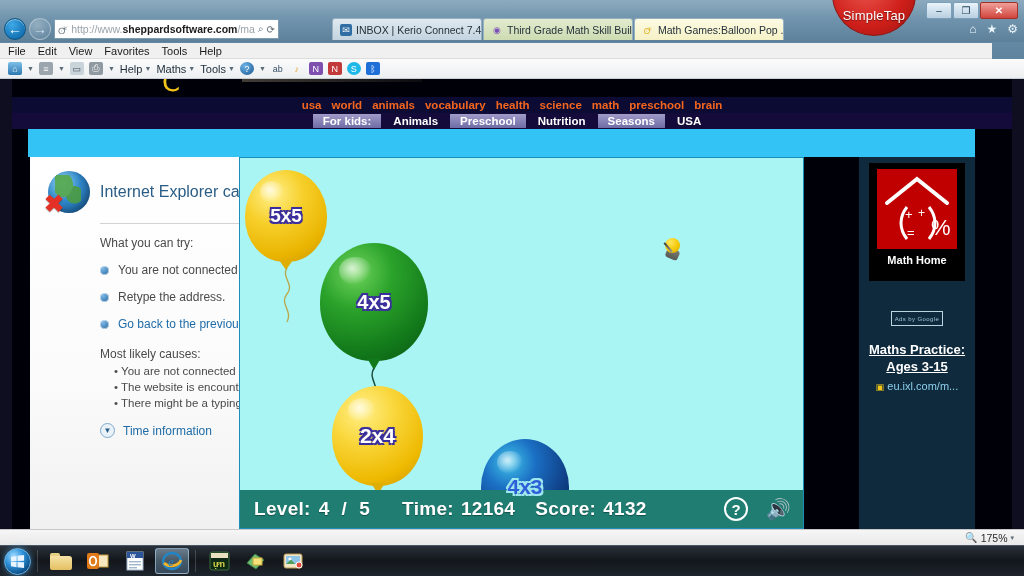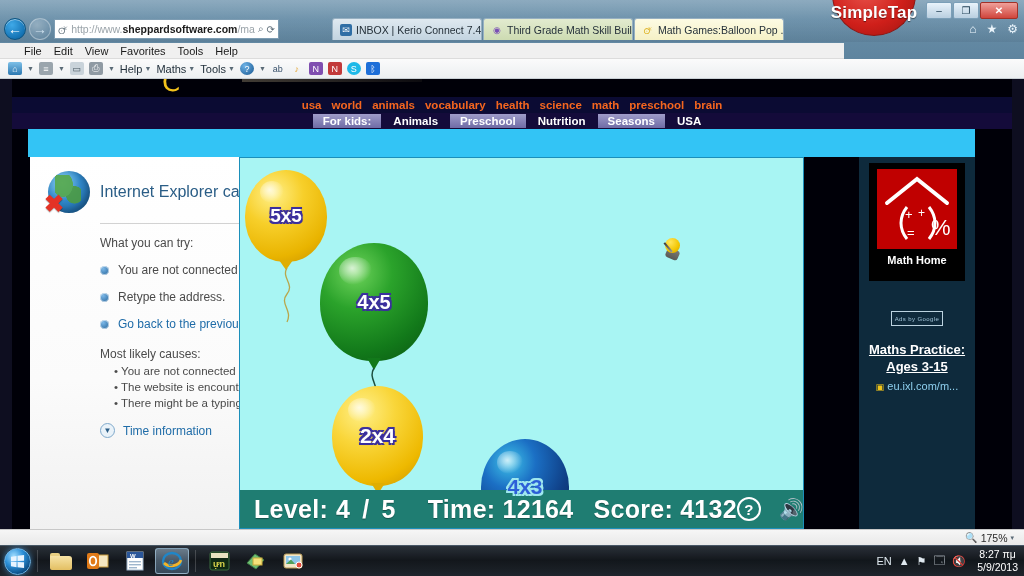--- a/index.html
+++ b/index.html
@@ -45,21 +45,21 @@
   
   #simpletap {
     position:absolute; left:832px; top:-26px; width:84px; height:62px;
     background: radial-gradient(ellipse at 40% 28%, #e8524a 0%, #cf1f1a 55%, #9c1410 100%);
     border-radius: 0 0 42px 42px;
     border:1px solid #8e1511; border-top:none;
     display:flex; align-items:flex-end; justify-content:center;
     padding-bottom:12px;
   }
   #simpletap span {
-    color:#fff; font-size:17px; font-weight:bold; letter-spacing:.2px;
+    color:#fff; font-size:13px; font-weight:normal; letter-spacing:.2px;
     text-shadow:0 1px 1px rgba(0,0,0,.5);
   }
 
   
   #addr-row {
     position:absolute; left:0; top:17px; width:1024px; height:24px;
     display:flex; align-items:center; gap:3px; padding-left:4px;
   }
   .nav-circle {
     width:22px; height:22px; border-radius:50%;
@@ -93,23 +93,23 @@
   }
   .tab.t1 { background: linear-gradient(180deg,#dfe9f0,#c3d4e0); }
   .tab.t2 { background: linear-gradient(180deg,#e2ebcf,#cddbb2); }
   .tab.t3 { background: linear-gradient(180deg,#fdfbe4,#f5f1c6); }
   .tab-ico { width:12px; height:12px; flex:none; display:flex; align-items:center; justify-content:center; font-size:9px; }
 
   #ie-tools { position:absolute; right:6px; top:22px; display:flex; gap:10px; color:#eaf4fb; font-size:12px; }
 
   
   #menu-bar {
-    position:absolute; left:0; top:43px; width:844px; height:16px;
+    position:absolute; left:0; top:43px; width:992px; height:16px;
     background:#f0f0f0; border-bottom:1px solid #dcdcdc;
-    display:flex; align-items:center; padding-left:24px; gap:12px;
+    display:flex; align-items:center; padding-left:8px; gap:12px;
   }
   #menu-bar .mi { font-size:11px; color:#1a1a1a; }
 
   
   #cmd-bar {
     position:absolute; left:0; top:59px; width:1024px; height:20px;
     background: linear-gradient(180deg,#fbfbfb,#eceff1);
     border-bottom:1px solid #c9d0d5;
     display:flex; align-items:center; padding-left:8px; gap:5px;
   }
@@ -257,21 +257,21 @@
     background: linear-gradient(90deg,#3a3a3a,#9a9a9a); transform: rotate(50deg);
     transform-origin: right center;
   }
 
   
   #game-status {
     position:absolute; left:0; bottom:0; width:565px; height:38px;
     background:#1f7d72; display:flex; align-items:center; padding:0 14px; gap:0;
   }
   #game-status .st {
-    color:#fff; font-size:25px; font-weight:bold; letter-spacing:.3px;
+    color:#fff; font-size:19px; font-weight:bold; letter-spacing:.3px;
     text-shadow:0 1px 1px rgba(0,0,0,.35);
   }
   .st-val { font-weight:normal; }
   #status-right { margin-left:auto; display:flex; align-items:center; gap:18px; }
   #help-btn {
     width:24px; height:24px; border-radius:50%; border:2px solid #fff;
     color:#fff; font-size:15px; font-weight:bold;
     display:flex; align-items:center; justify-content:center;
   }
   #sound-btn { color:#fff; font-size:20px; display:flex; align-items:center; }
@@ -665,24 +665,13 @@
   <div class="tb-item">
     <svg width="22" height="20" viewBox="0 0 22 20">
       <rect x="2" y="3" width="18" height="14" rx="2" fill="#f2e6c8" stroke="#b99b55"></rect>
       <rect x="4" y="5" width="14" height="8" fill="#8fc6e8"></rect>
       <circle cx="8" cy="8" r="1.6" fill="#fff"></circle>
       <path d="M4,13 L9,8.5 L13,13 Z" fill="#4f9f5a"></path>
       <circle cx="17" cy="14" r="3" fill="#e04a3a" stroke="#fff"></circle>
     </svg>
   </div>
 
-  <div id="tray">
-    <span class="ti">EN</span>
-    <span class="ti">▲</span>
-    <span class="ti">⚑</span>
-    <span class="ti">🗔</span>
-    <span class="ti">🔇</span>
-    <div id="clock">
-      <div>8:27 πμ</div>
-      <div>5/9/2013</div>
-    </div>
-  </div>
 </div>
 
 </body></html>

